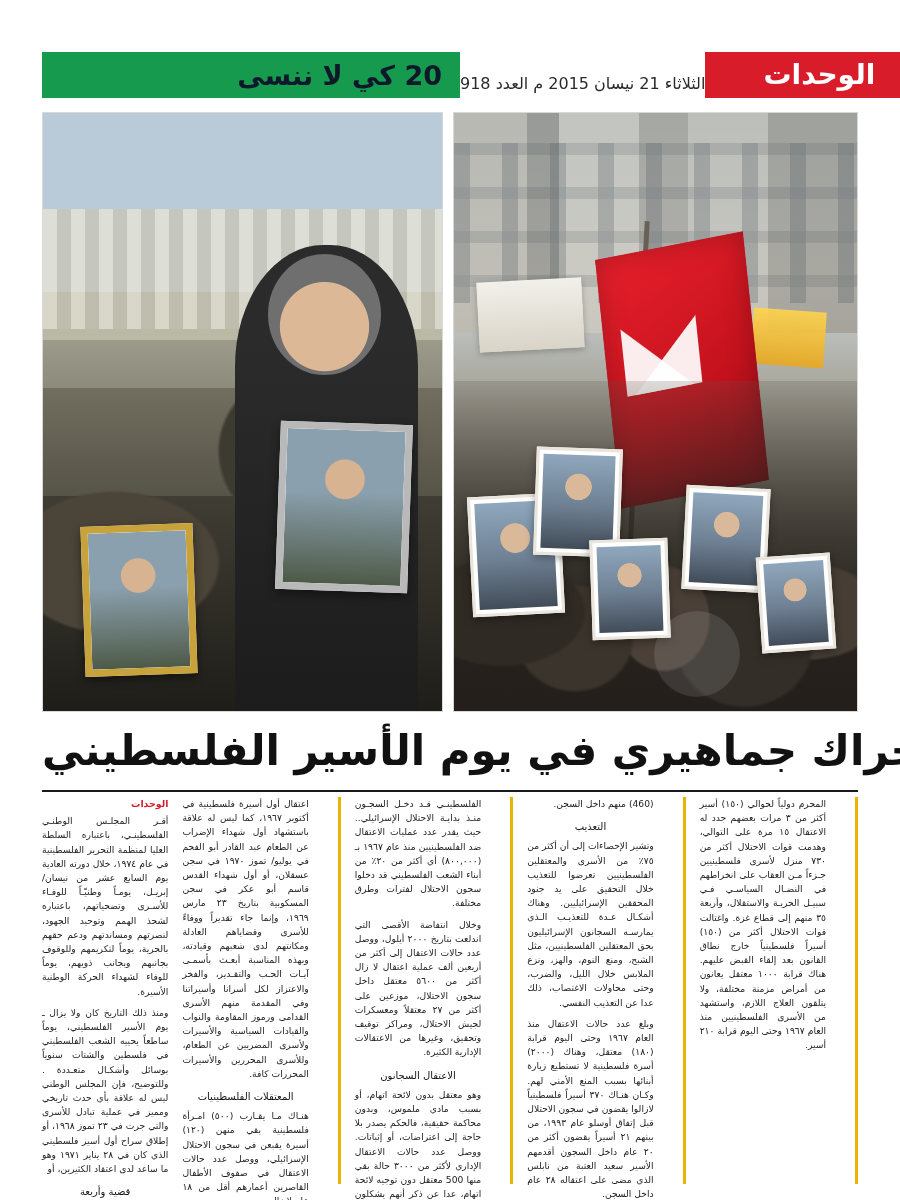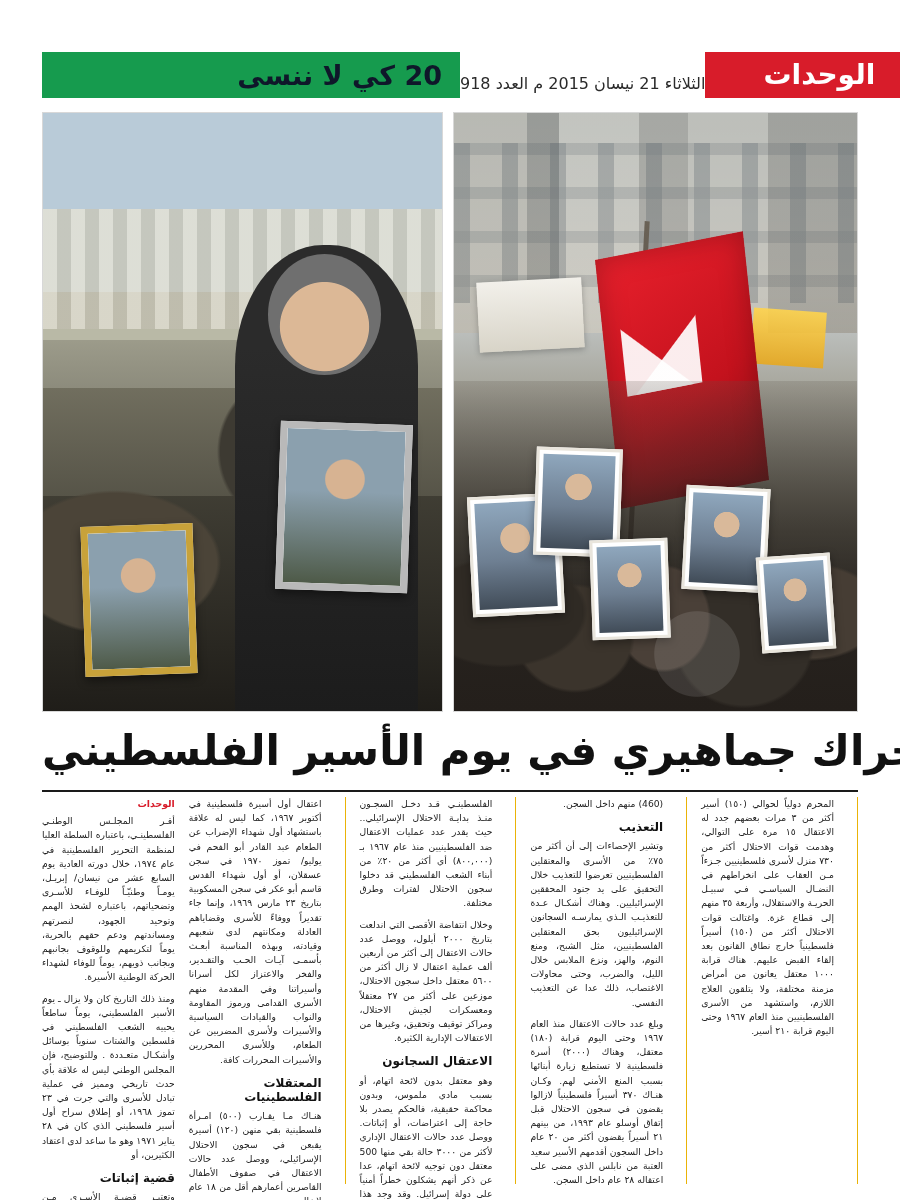--- a/index.html
+++ b/index.html
@@ -267,31 +267,31 @@
     gap: 14px;
   }
   .col {
     flex: 1 1 0;
     position: relative;
     font-size: 9.2px;
     line-height: 14.2px;
     text-align: justify;
     color: #1b1b1b;
   }
-  .col + .col { border-right: 1px solid #eab308; padding-right: 23px; }
+  .col + .col { border-right: 3px solid #eab308; padding-right: 29px; }
   .kicker {
     color: #d81c2a;
     font-weight: bold;
     font-size: 9.4px;
     margin-bottom: 3px;
   }
   .subhead {
-    font-weight: bold;
-    font-size: 12px;
-    text-align: right;
+    font-weight: normal;
+    font-size: 10px;
+    text-align: center;
     margin: 9px 0 5px;
     color: #111;
   }
   .para { margin: 0 0 7px; }
   .para:last-child { margin-bottom: 0; }
 </style>
 </head>
 <body>
 
 <div class="page">
@@ -354,21 +354,21 @@
     <h1>حراك جماهيري في يوم الأسير الفلسطيني</h1>
   </div>
   <div class="rule"></div>
 
   <div class="columns">
 
     <div class="col">
       <div class="kicker">الوحدات</div>
       <p class="para">أقـر المجلـس الوطنـي الفلسطينـي، باعتباره السلطة العليا لمنظمة التحرير الفلسطينية في عام ١٩٧٤، خلال دورته العادية يوم السابع عشر من نيسان/ إبريـل، يومـاً وطنيّـاً للوفـاء للأسـرى وتضحياتهم، باعتباره لشحذ الهمم وتوحيد الجهود، لنصرتهم ومساندتهم ودعم حقهم بالحرية، يوماً لتكريمهم وللوقوف بجانبهم وبجانب ذويهم، يوماً للوفاء لشهداء الحركة الوطنية الأسيرة.</p>
       <p class="para">ومنذ ذلك التاريخ كان ولا يزال ـ يوم الأسير الفلسطيني، يوماً ساطعاً يحييه الشعب الفلسطيني في فلسطين والشتات سنوياً بوسائل وأشكـال متعـددة . وللتوضيح، فإن المجلس الوطني ليس له علاقة بأي حدث تاريخي ومميز في عملية تبادل للأسرى والتي جرت في ٢٣ تموز ١٩٦٨، أو إطلاق سراح أول أسير فلسطيني الذي كان في ٢٨ يناير ١٩٧١ وهو ما ساعد لدى اعتقاد الكثيرين، أو</p>
-      <div class="subhead">قضية إثباتات</div>
+      <div class="subhead">قضية وأربعة</div>
       <p class="para">وتعتبـر قضيـة الأسـرى مـن فلسطينيـة الأكثـر حساسيـة عنـد الشعب الفلسطيني، في طريق نضاله من أجل إنجاز الاستقلال والحرية من الاحتلال الإسرائيلي، وقرابـة خمس الشعب</p>
     </div>
 
     <div class="col">
       <p class="para">اعتقال أول أسيرة فلسطينية في أكتوبر ١٩٦٧، كما ليس له علاقة باستشهاد أول شهداء الإضراب عن الطعام عبد القادر أبو الفحم في يوليو/ تموز ١٩٧٠ في سجن عسقلان، أو أول شهداء القدس قاسم أبو عكر في سجن المسكوبية بتاريخ ٢٣ مارس ١٩٦٩، وإنما جاء تقديراً ووفاءً للأسرى وقضاياهم العادلة ومكانتهم لدى شعبهم وقيادته، وبهذه المناسبة أبعـث بأسمـى آيـات الحـب والتقـدير، والفخر والاعتزاز لكل أسرانا وأسيراتنا وفي المقدمة منهم الأسرى القدامى ورموز المقاومة والنواب والقيادات السياسية والأسيرات ولأسرى المضربين عن الطعام، وللأسرى المحررين والأسيرات المحررات كافة.</p>
       <div class="subhead">المعتقلات الفلسطينيات</div>
       <p class="para">هنـاك مـا يقـارب (٥٠٠) امـرأة فلسطينية بقي منهن (١٢٠) أسيرة يقبعن في سجون الاحتلال الإسرائيلي، ووصل عدد حالات الاعتقال في صفوف الأطفال القاصرين أعمارهم أقل من ١٨ عام لا زال</p>
     </div>
 
     <div class="col">

